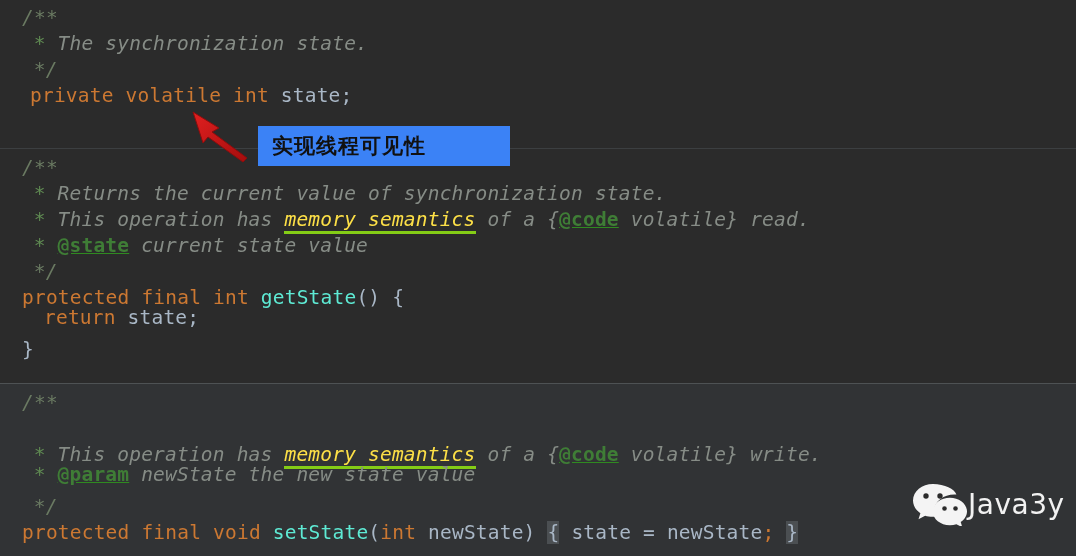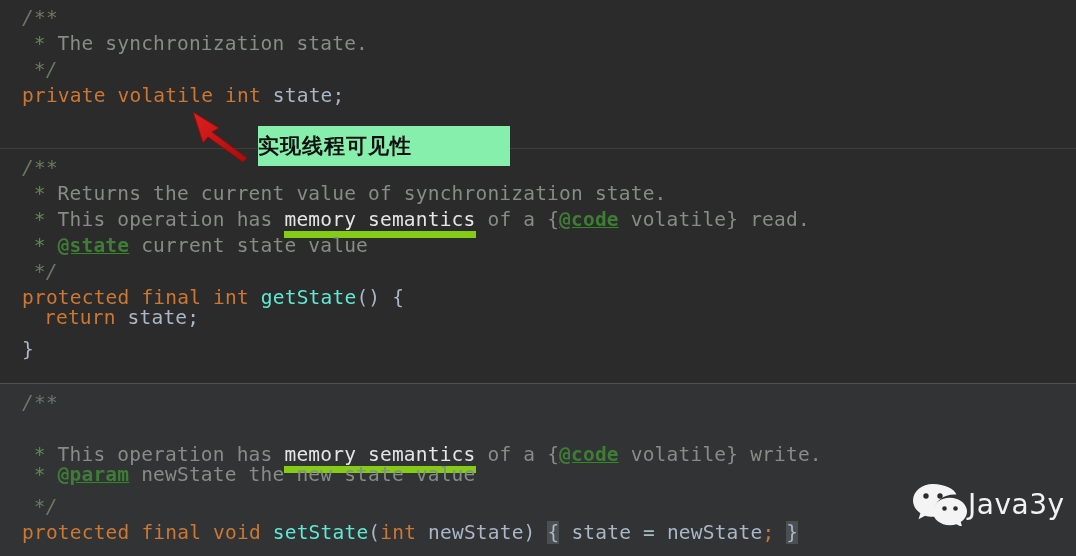--- a/index.html
+++ b/index.html
@@ -32,42 +32,43 @@
     position: absolute;
     left: 22px;
     white-space: pre;
     font-size: 19.5px;
     line-height: 26px;
     letter-spacing: 0.2px;
   }
 
   
   .c-comment      { color: #6a7a62; font-style: italic; }
-  .c-doctext      { color: #868c86; }
+  .c-doctext      { color: #868c86; font-style: italic; }
   .c-star         { color: #5f8a52; font-style: normal; }
   .c-keyword      { color: #cc7832; font-style: normal; }
   .c-ident        { color: #a9b7c6; font-style: normal; }
   .c-method       { color: #5eead4; font-style: normal; }
   .c-punct        { color: #a9b7c6; font-style: normal; }
   .c-tag          { color: #3f7d36; font-weight: bold; 
                     text-decoration: underline; text-decoration-color: #2f8a20; }
-  .c-link         { color: #e5e5e5; 
-                    border-bottom: 7px solid #84cc16; }
+  .c-link         { color: #fde047; font-style: italic;
+                    border-bottom: 3px solid #84cc16; }
   .c-brace-hl     { background: #4b4f52; color: #a9b7c6; }
 
   
   #callout {
     position: absolute;
     left: 258px;
     top: 126px;
     width: 252px;
     height: 40px;
-    background: #86efac;
+    background: #3b82f6;
     display: flex;
     align-items: center;
+    padding-left: 14px;
     box-sizing: border-box;
   }
   #callout span {
     font-family: "DejaVu Sans", "Liberation Sans", sans-serif;
     font-size: 21px;
     font-weight: bold;
     color: #111111;
     letter-spacing: 1px;
   }
 
@@ -91,21 +92,21 @@
 </style>
 </head>
 <body>
 
 <div id="screen">
 
   <div class="pane pane-a">
       <div class="code-line" style="top: 5px; margin-left: 0px;"><span class="c-comment">/**</span></div>
       <div class="code-line" style="top: 31px; margin-left: 11.7px;"><span class="c-star">* </span><span class="c-doctext">The synchronization state.</span></div>
       <div class="code-line" style="top: 57px; margin-left: 11.7px;"><span class="c-comment">*/</span></div>
-      <div class="code-line" style="top: 83px; margin-left: 0px;"><span class="c-keyword">private</span><span class="c-punct"> </span><span class="c-keyword">volatile</span><span class="c-punct"> </span><span class="c-keyword">int</span><span class="c-punct"> </span><span class="c-ident">state;</span></div>
+      <div class="code-line" style="top: 83px; margin-left: 8px;"><span class="c-keyword">private</span><span class="c-punct"> </span><span class="c-keyword">volatile</span><span class="c-punct"> </span><span class="c-keyword">int</span><span class="c-punct"> </span><span class="c-ident">state;</span></div>
     </div>
 
   <div class="pane pane-b">
       <div class="code-line" style="top: 6px; margin-left: 0px;"><span class="c-comment">/**</span></div>
       <div class="code-line" style="top: 32px; margin-left: 11.7px; text-align: center;"><span class="c-star">* </span><span class="c-doctext">Returns the current value of synchronization state.</span></div>
       <div class="code-line" style="top: 58px; margin-left: 11.7px;"><span class="c-star">* </span><span class="c-doctext">This operation has </span><span class="c-link">memory semantics</span><span class="c-doctext"> of a {</span><span class="c-tag">@code</span><span class="c-doctext"> volatile} read.</span></div>
       <div class="code-line" style="top: 84px; margin-left: 11.7px;"><span class="c-star">* </span><span class="c-tag">@state</span><span class="c-doctext"> current state value</span></div>
       <div class="code-line" style="top: 110px; margin-left: 11.7px;"><span class="c-comment">*/</span></div>
       <div class="code-line" style="top: 136px; margin-left: 0px;"><span class="c-keyword">protected</span><span class="c-punct"> </span><span class="c-keyword">final</span><span class="c-punct"> </span><span class="c-keyword">int</span><span class="c-punct"> </span><span class="c-method">getState</span><span class="c-punct">() {</span></div>
       <div class="code-line" style="top: 156px; margin-left: 22px;"><span class="c-keyword">return</span><span class="c-punct"> </span><span class="c-ident">state;</span></div>

